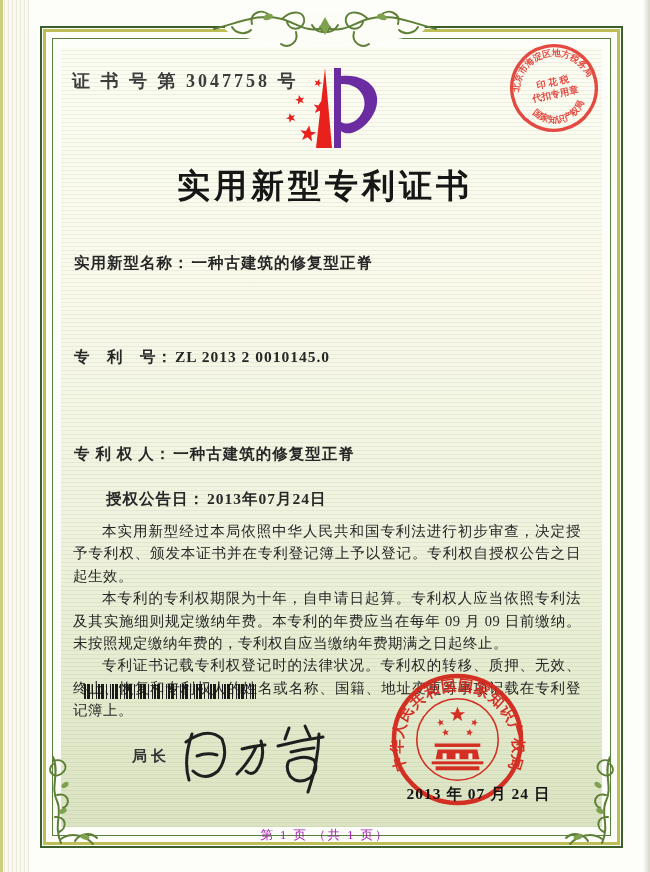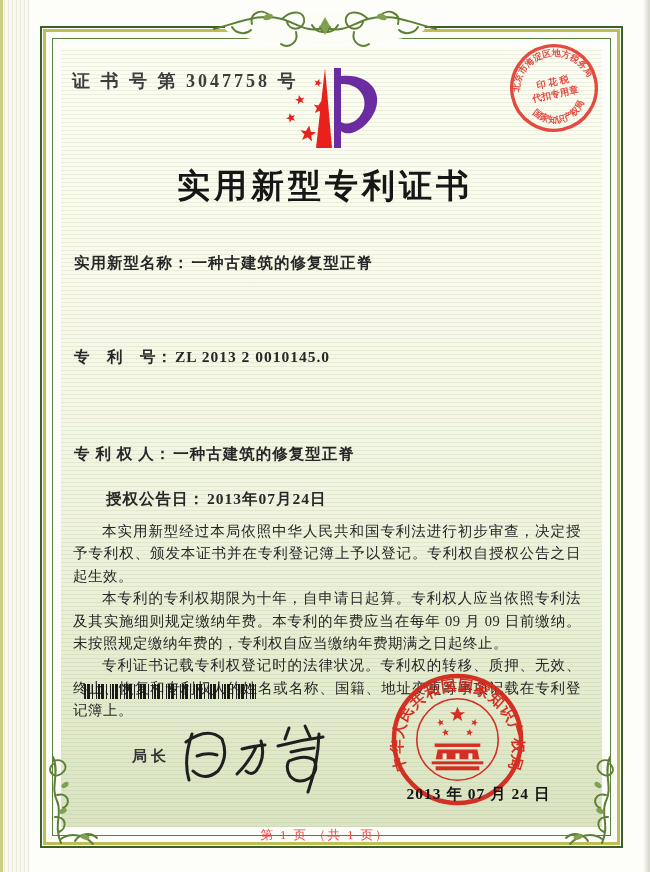--- a/index.html
+++ b/index.html
@@ -72,21 +72,21 @@
 
   .director-label { left:132px; top:747px; font-size:15px; letter-spacing:4px; color:#333; font-weight:600; }
   .signature-svg { left:172px; top:702px; }
   .sr-only { position:absolute; width:1px; height:1px; overflow:hidden; clip:rect(0 0 0 0); }
 
   .seal-date {
     left:396px; top:784px; width:165px; text-align:center;
     font-size:15.5px; font-weight:700; color:#141414; letter-spacing:1px; z-index:6;
   }
 
-  .footer-page { left:0; right:0; top:827px; text-align:center; font-size:12.5px; color:#ef4444; letter-spacing:2px; }
+  .footer-page { left:0; right:0; top:827px; text-align:center; font-size:12.5px; color:#a21caf; letter-spacing:2px; }
 
   .logo-svg { left:252px; top:56px; }
   .tax-stamp-svg { left:507px; top:41px; transform:rotate(-12deg); z-index:5; opacity:0.92; }
   .office-seal-svg { left:388px; top:670px; z-index:5; opacity:0.95; }
   .ornament-top { left:208px; top:3px; }
   .flourish-left { left:45px; top:755px; }
   .flourish-right { left:560px; top:755px; transform:scaleX(-1); }
 </style>
 </head>
 <body>

